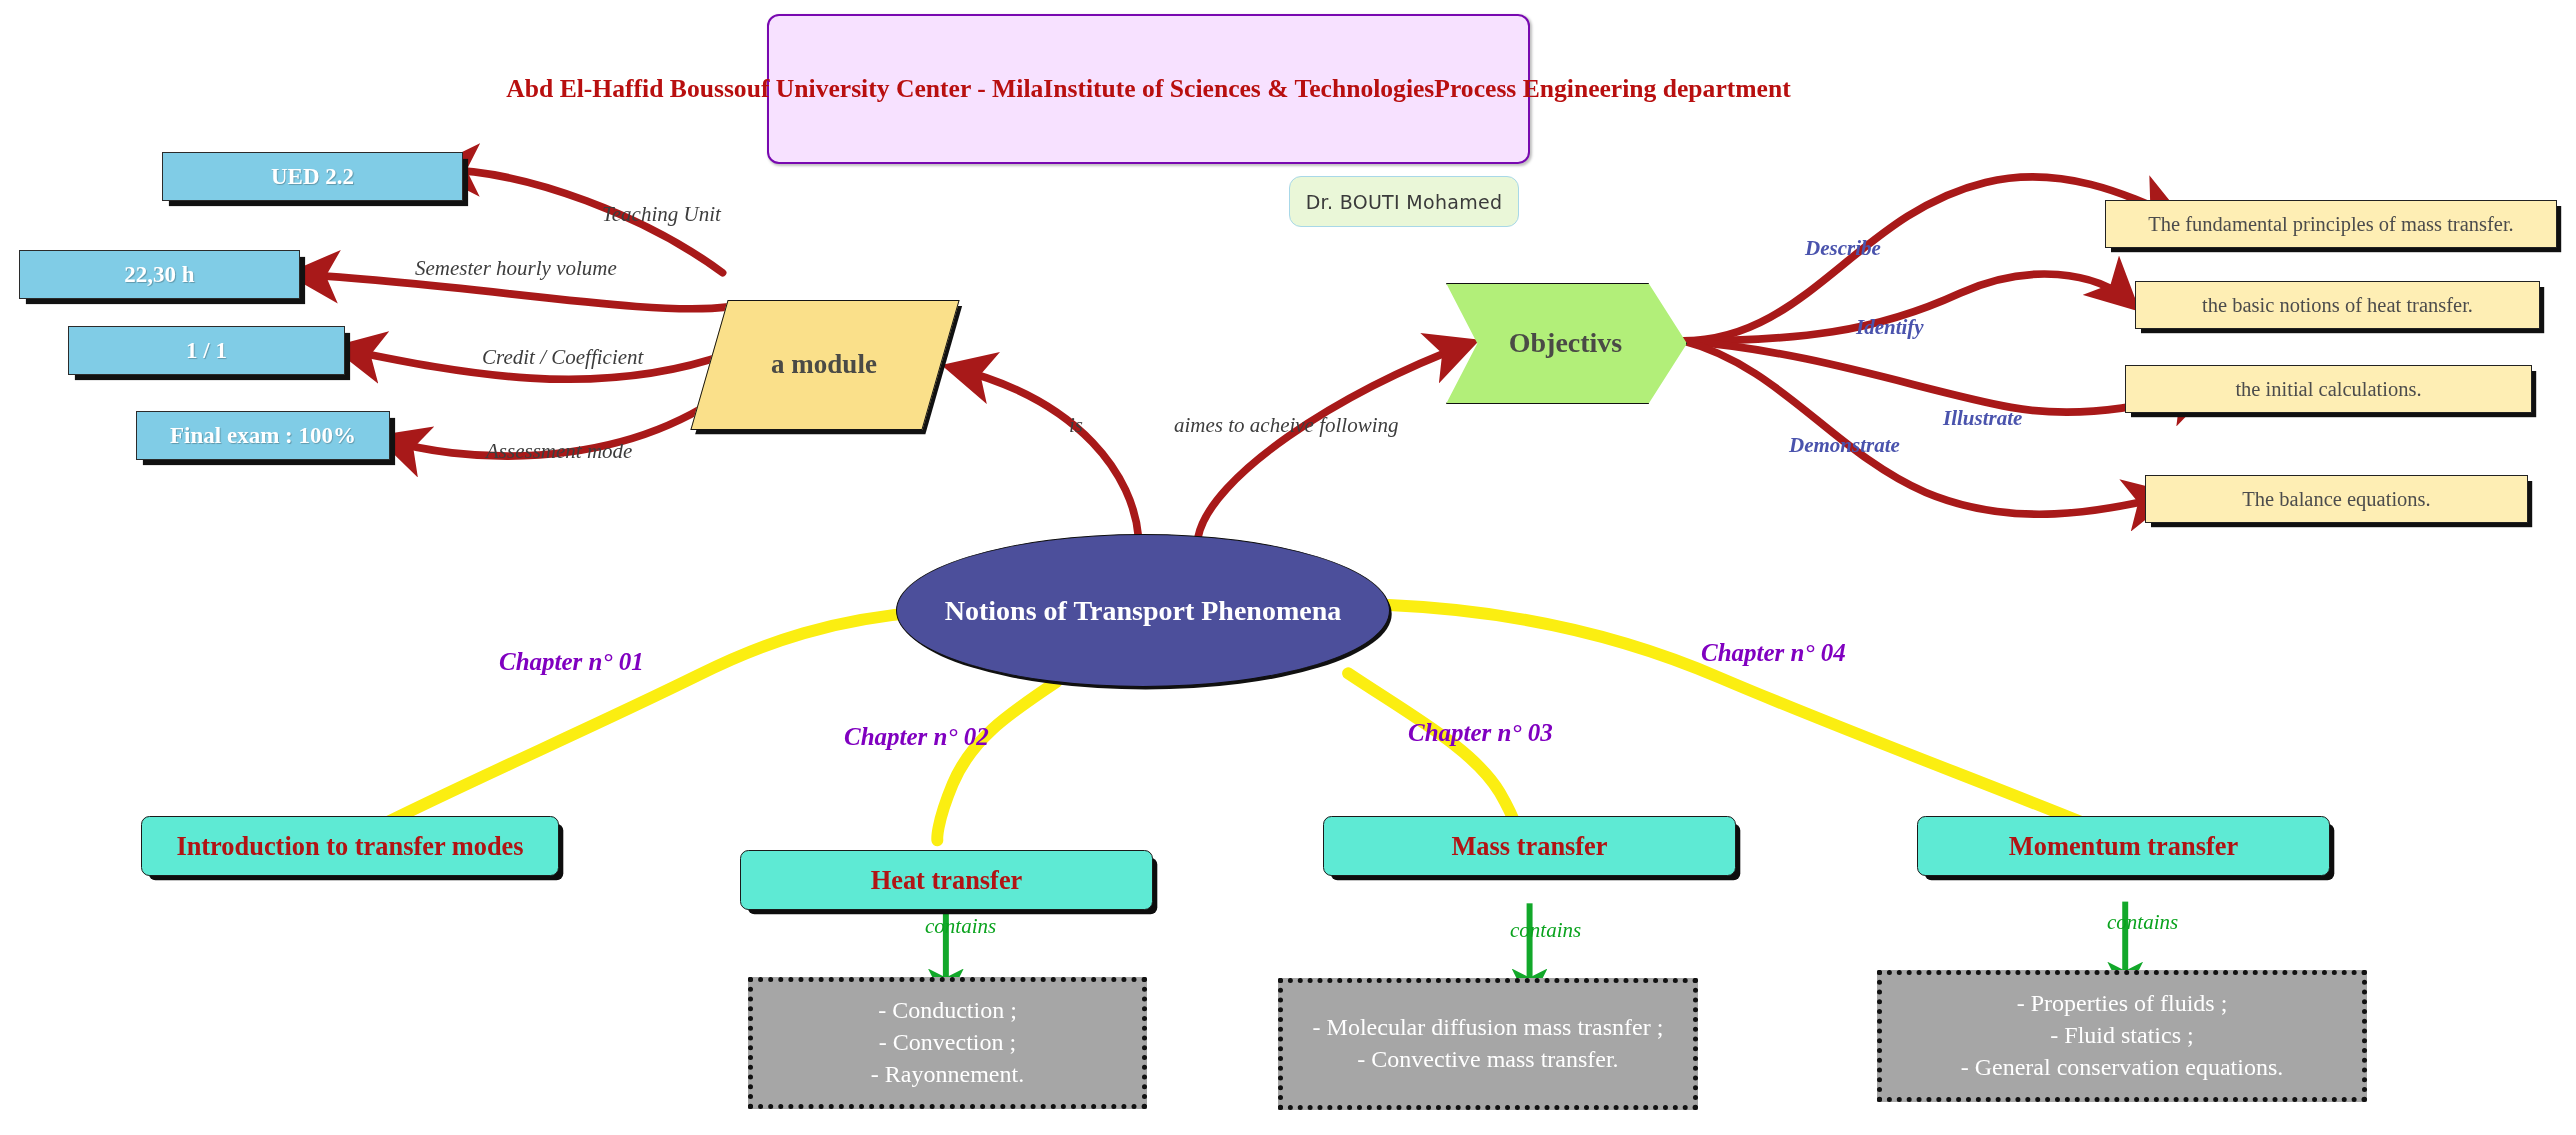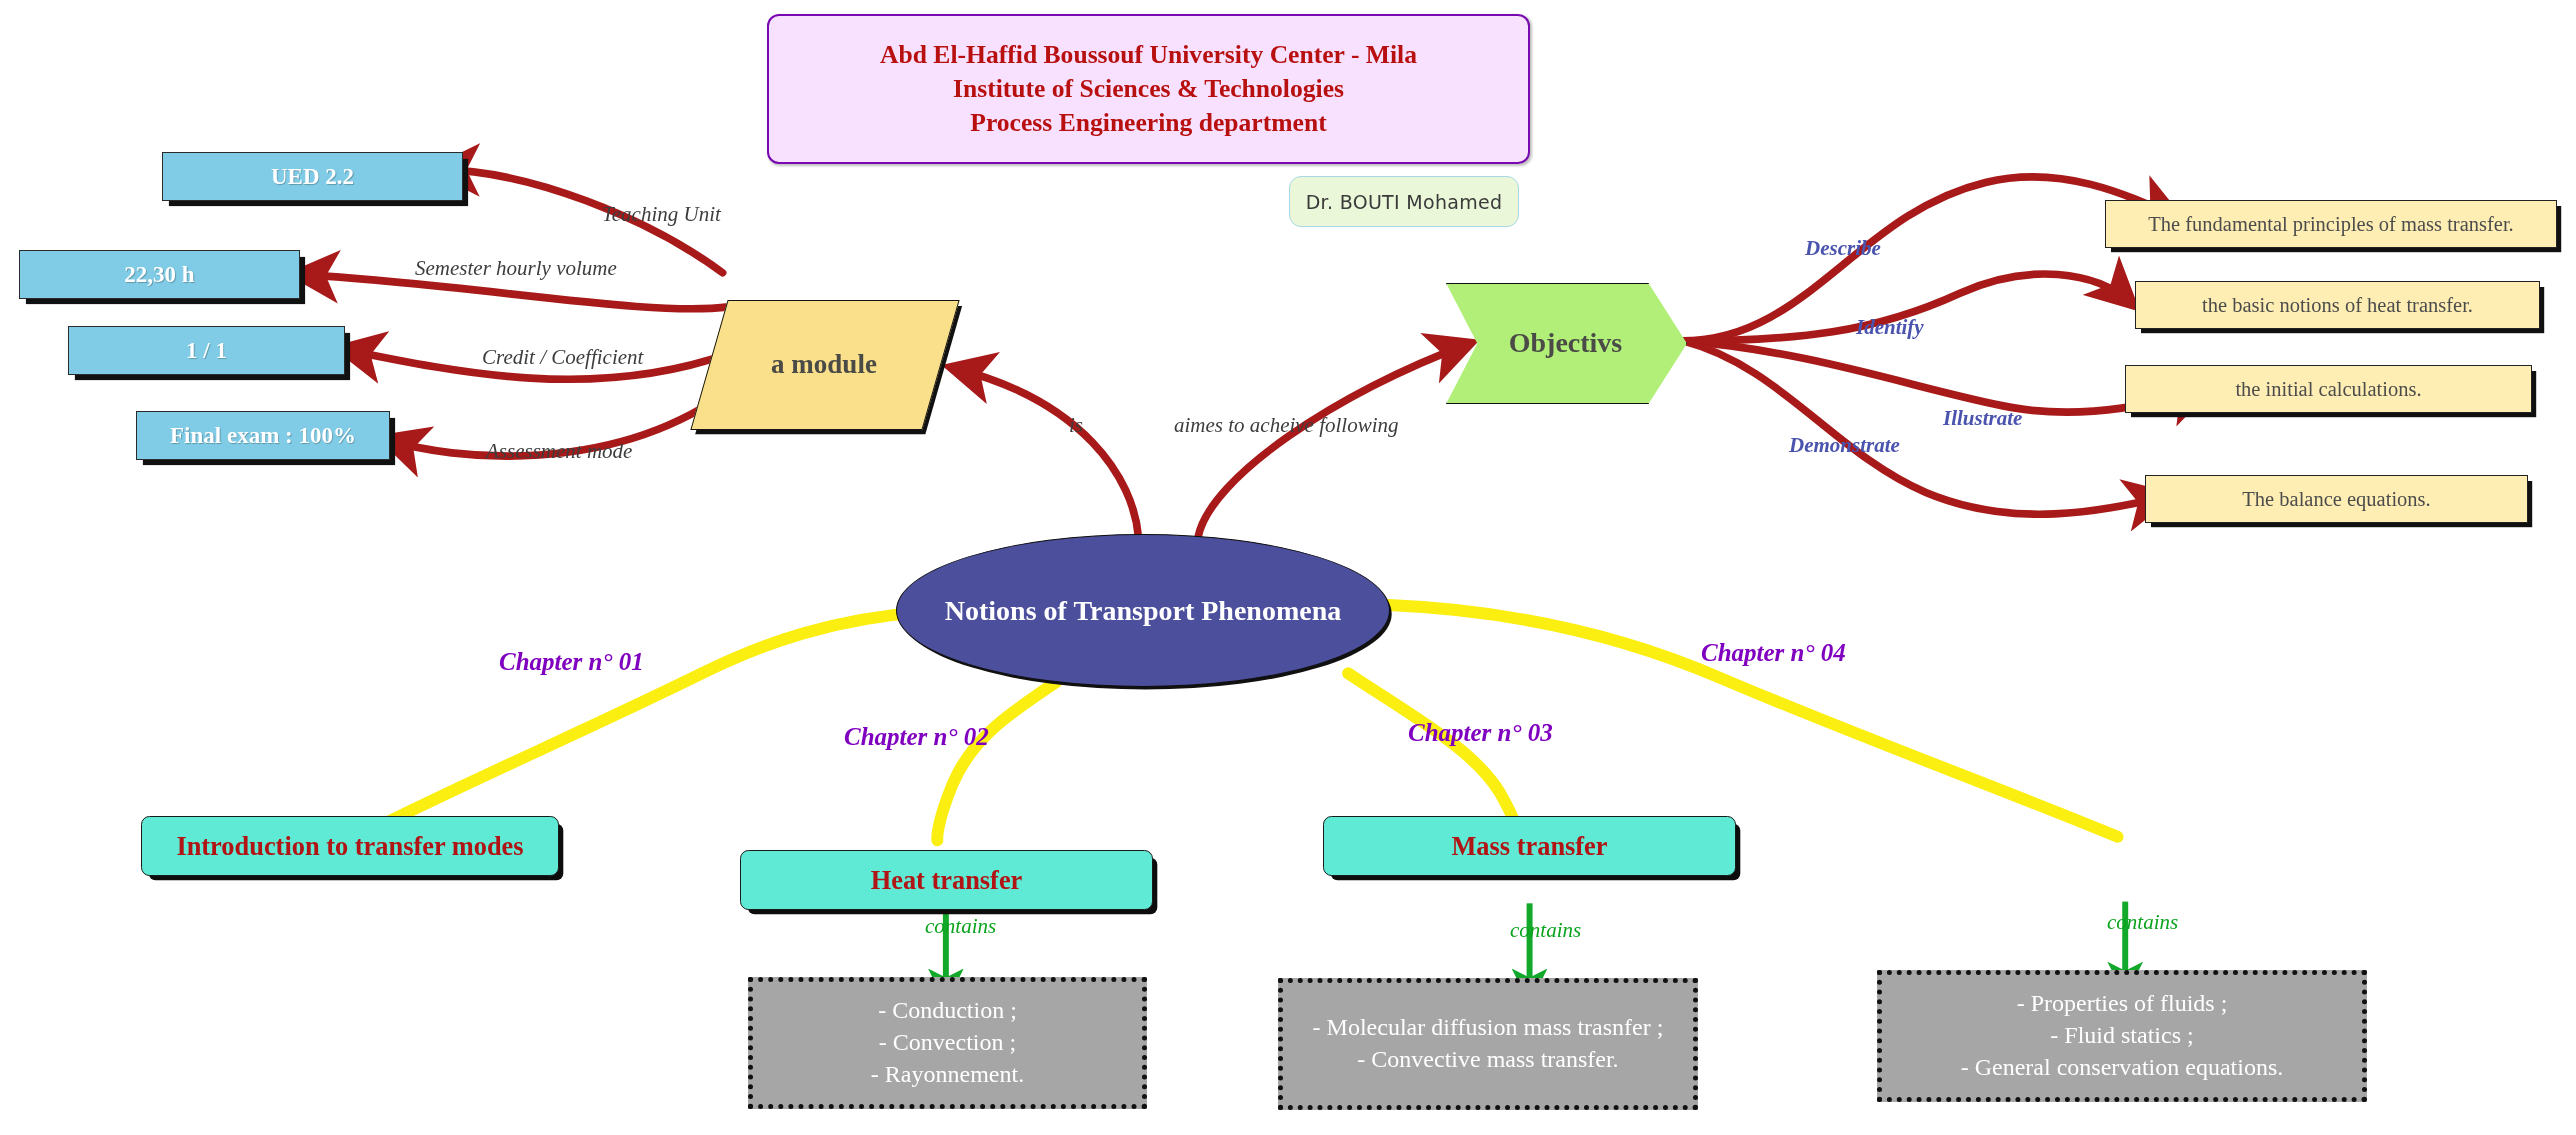--- a/index.html
+++ b/index.html
@@ -17,21 +17,21 @@
 
   
   .banner{
     background:#f7e1ff;
     border:2.6px solid #7808b0;
     border-radius:12px;
     color:#b80f0f;
     font-weight:bold;
     font-size:25.6px;
     line-height:1.33;
-    flex-direction:column;
+    flex-direction:row;
     box-shadow:1.7px 1.7px 2.6px rgba(0,0,0,.25);
   }
   .banner span{display:block;white-space:nowrap;}
 
   
   .chip{
     background:#eaf7d8;
     border:1.7px solid #a8d8e8;
     border-radius:12px;
     color:#3a3a3a;
@@ -225,20 +225,21 @@
   <div class="elabel lbl-grey" style="left:1174px;top:413px;">aimes to acheive following</div>
 
   <div class="elabel lbl-purple" style="left:499px;top:648px;">Chapter n° 01</div>
   <div class="elabel lbl-purple" style="left:844px;top:723px;">Chapter n° 02</div>
   <div class="elabel lbl-purple" style="left:1408px;top:719px;">Chapter n° 03</div>
   <div class="elabel lbl-purple" style="left:1701px;top:639px;">Chapter n° 04</div>
 
   <div class="node pinkbox" style="left:141px;top:816px;width:418px;height:60px;">Introduction to transfer modes</div>
   <div class="node pinkbox" style="left:740px;top:816px;width:413px;height:60px;margin-top:34px;">Heat transfer</div>
   <div class="node pinkbox" style="left:1323px;top:816px;width:413px;height:60px;">Mass transfer</div>
+  <div class="node pinkbox" style="left:1917px;top:816px;width:413px;height:60px;">Momentum transfer</div>
 
   <div class="elabel lbl-green" style="left:896px;top:914px;">contains</div>
   <div class="elabel lbl-green" style="left:1481px;top:918px;">contains</div>
   <div class="elabel lbl-green" style="left:2078px;top:910px;">contains</div>
 
   <div class="node graybox" style="left:748px;top:977px;width:399px;height:132px;">
     <span class="ln">-   Conduction ;</span>
     <span class="ln">-   Convection ;</span>
     <span class="ln">-   Rayonnement.</span>
   </div>

